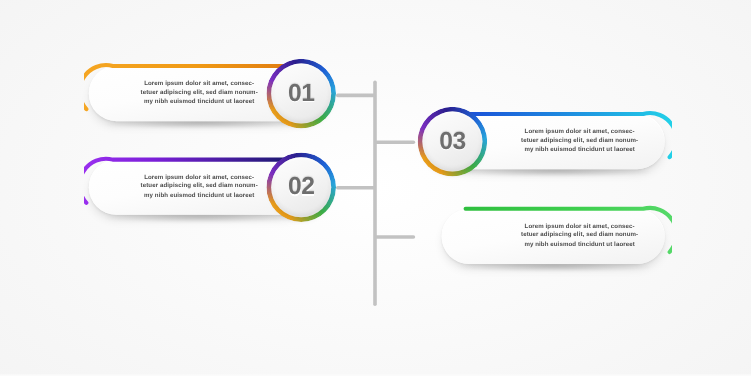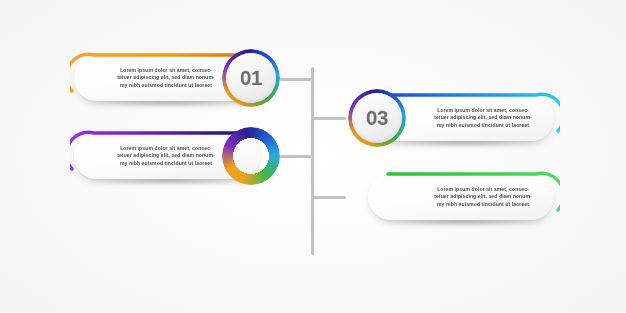--- a/index.html
+++ b/index.html
@@ -212,20 +212,23 @@
           <stop offset="100%" stop-color="#1a1a6e"></stop>
         </linearGradient>
       </defs>
       <path d="M 2 40 A 22 22 0 0 1 24 4 L 172 4" fill="none" stroke="url(#g2)" stroke-width="3.4" stroke-linecap="round"></path>
     </svg>
     <div class="copy">Lorem ipsum dolor sit amet, consec-
 tetuer adipiscing elit, sed diam nonum-
 my nibh euismod tincidunt ut laoreet</div>
     <div class="badge">
       <div class="ring"></div>
+      <div class="disc">
+        <span class="num">02</span>
+      </div>
     </div>
   </div>
 
   <div class="item i3 right">
     <div class="undershadow"></div>
     <div class="pill"></div>
     <svg class="ribbon" viewBox="0 0 196 50" preserveAspectRatio="none">
       <defs>
         <linearGradient id="g3" x1="0" y1="0" x2="1" y2="0">
           <stop offset="0%" stop-color="#1a4fd8"></stop>

